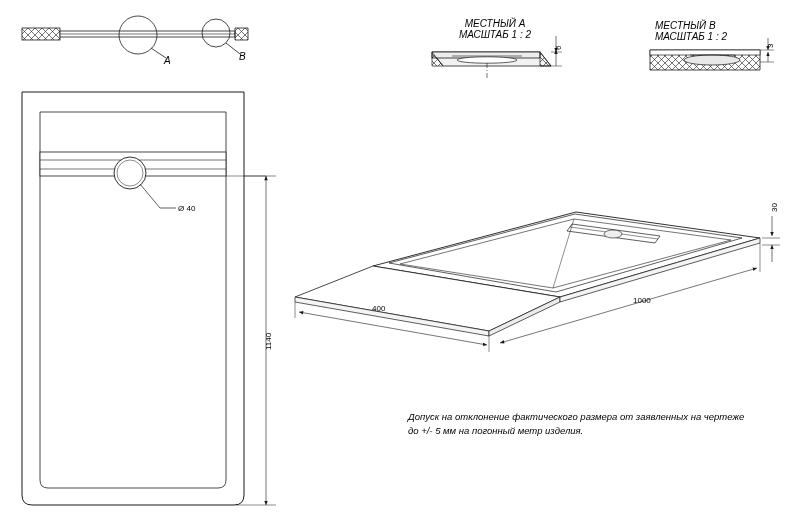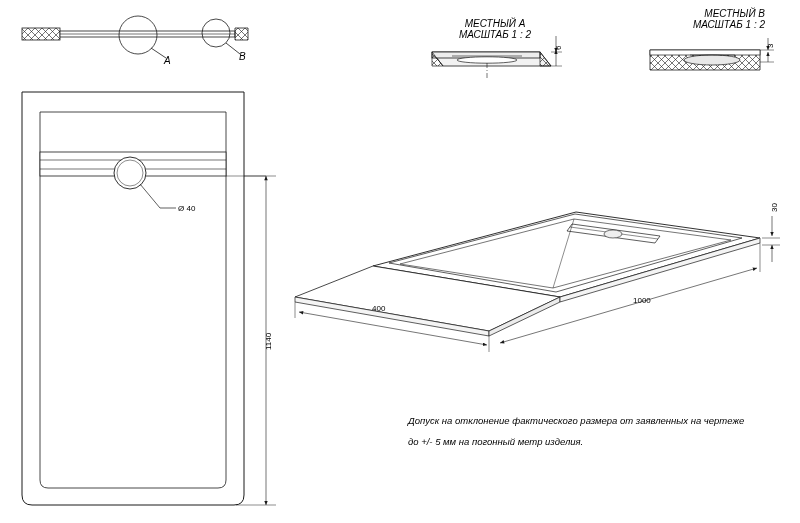--- a/index.html
+++ b/index.html
@@ -34,21 +34,21 @@
   .lbl.small { font-size: 8px; }
   .lbl.plain { font-style: normal; }
   .lbl.rot90 {
     transform: rotate(-90deg);
     transform-origin: left top;
   }
   .note {
     position: absolute;
     font-size: 9.5px;
     font-style: italic;
-    line-height: 21px;
+    line-height: 14px;
     white-space: pre-line;
     color: #000;
   }
 </style>
 </head>
 <body>
 
 <svg id="canvas" viewBox="0 0 800 523" width="800" height="523" xmlns="http://www.w3.org/2000/svg">
 
   <defs>
@@ -168,21 +168,21 @@
     <line x1="772" y1="262" x2="772" y2="245" stroke="#1a1a1a" stroke-width="0.6" marker-end="url(#arrowEnd)"></line>
     <line x1="762" y1="238" x2="780" y2="238" stroke="#1a1a1a" stroke-width="0.5"></line>
     <line x1="762" y1="245" x2="780" y2="245" stroke="#1a1a1a" stroke-width="0.5"></line>
   </g>
 
 </svg>
 
 <div class="lbl" style="left:440px; top:18px; text-align:center; width:110px;">МЕСТНЫЙ А
 МАСШТАБ 1 : 2</div>
 
-<div class="lbl" style="left:655px; top:8px; text-align:right; width:110px;">МЕСТНЫЙ В
+<div class="lbl" style="left:655px; top:20px; text-align:left; width:110px;">МЕСТНЫЙ В
 МАСШТАБ 1 : 2</div>
 
 <div class="lbl" style="left:164px; top:55px;">А</div>
 
 <div class="lbl" style="left:239px; top:51px;">В</div>
 
 <div class="lbl small plain" style="left:178px; top:203px;">Ø 40</div>
 
 <div class="lbl small plain rot90" style="left:553px; top:50px;">6</div>
 

